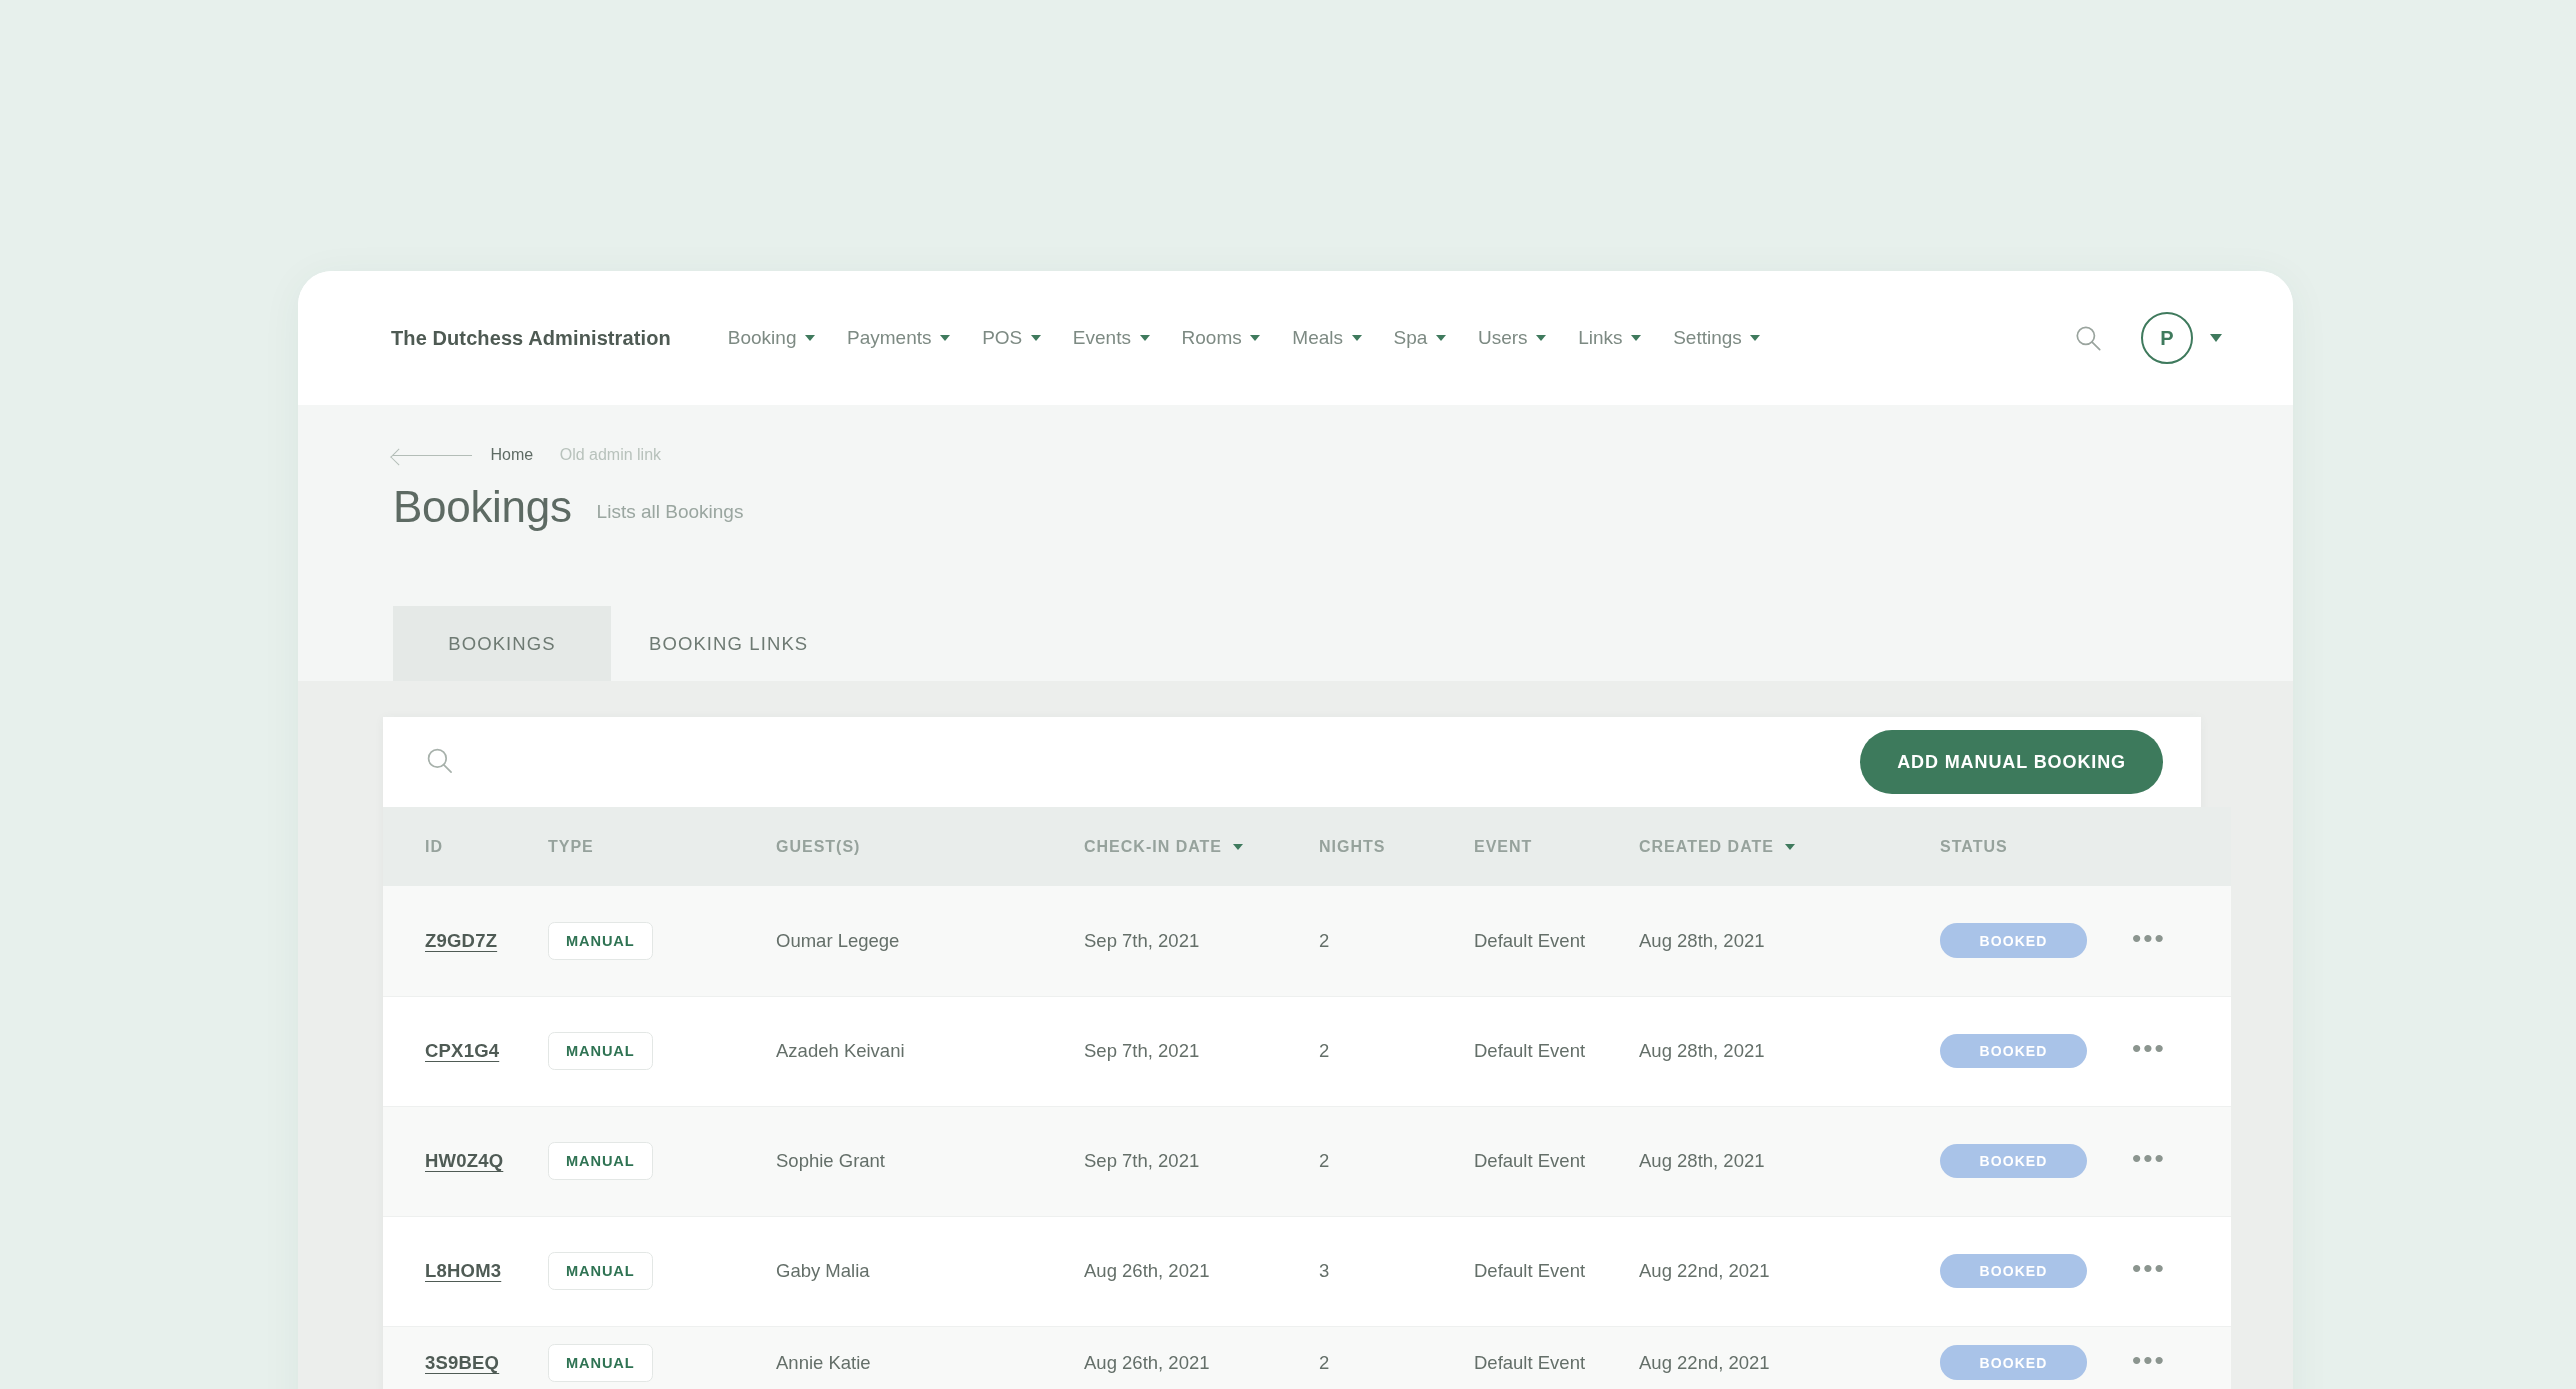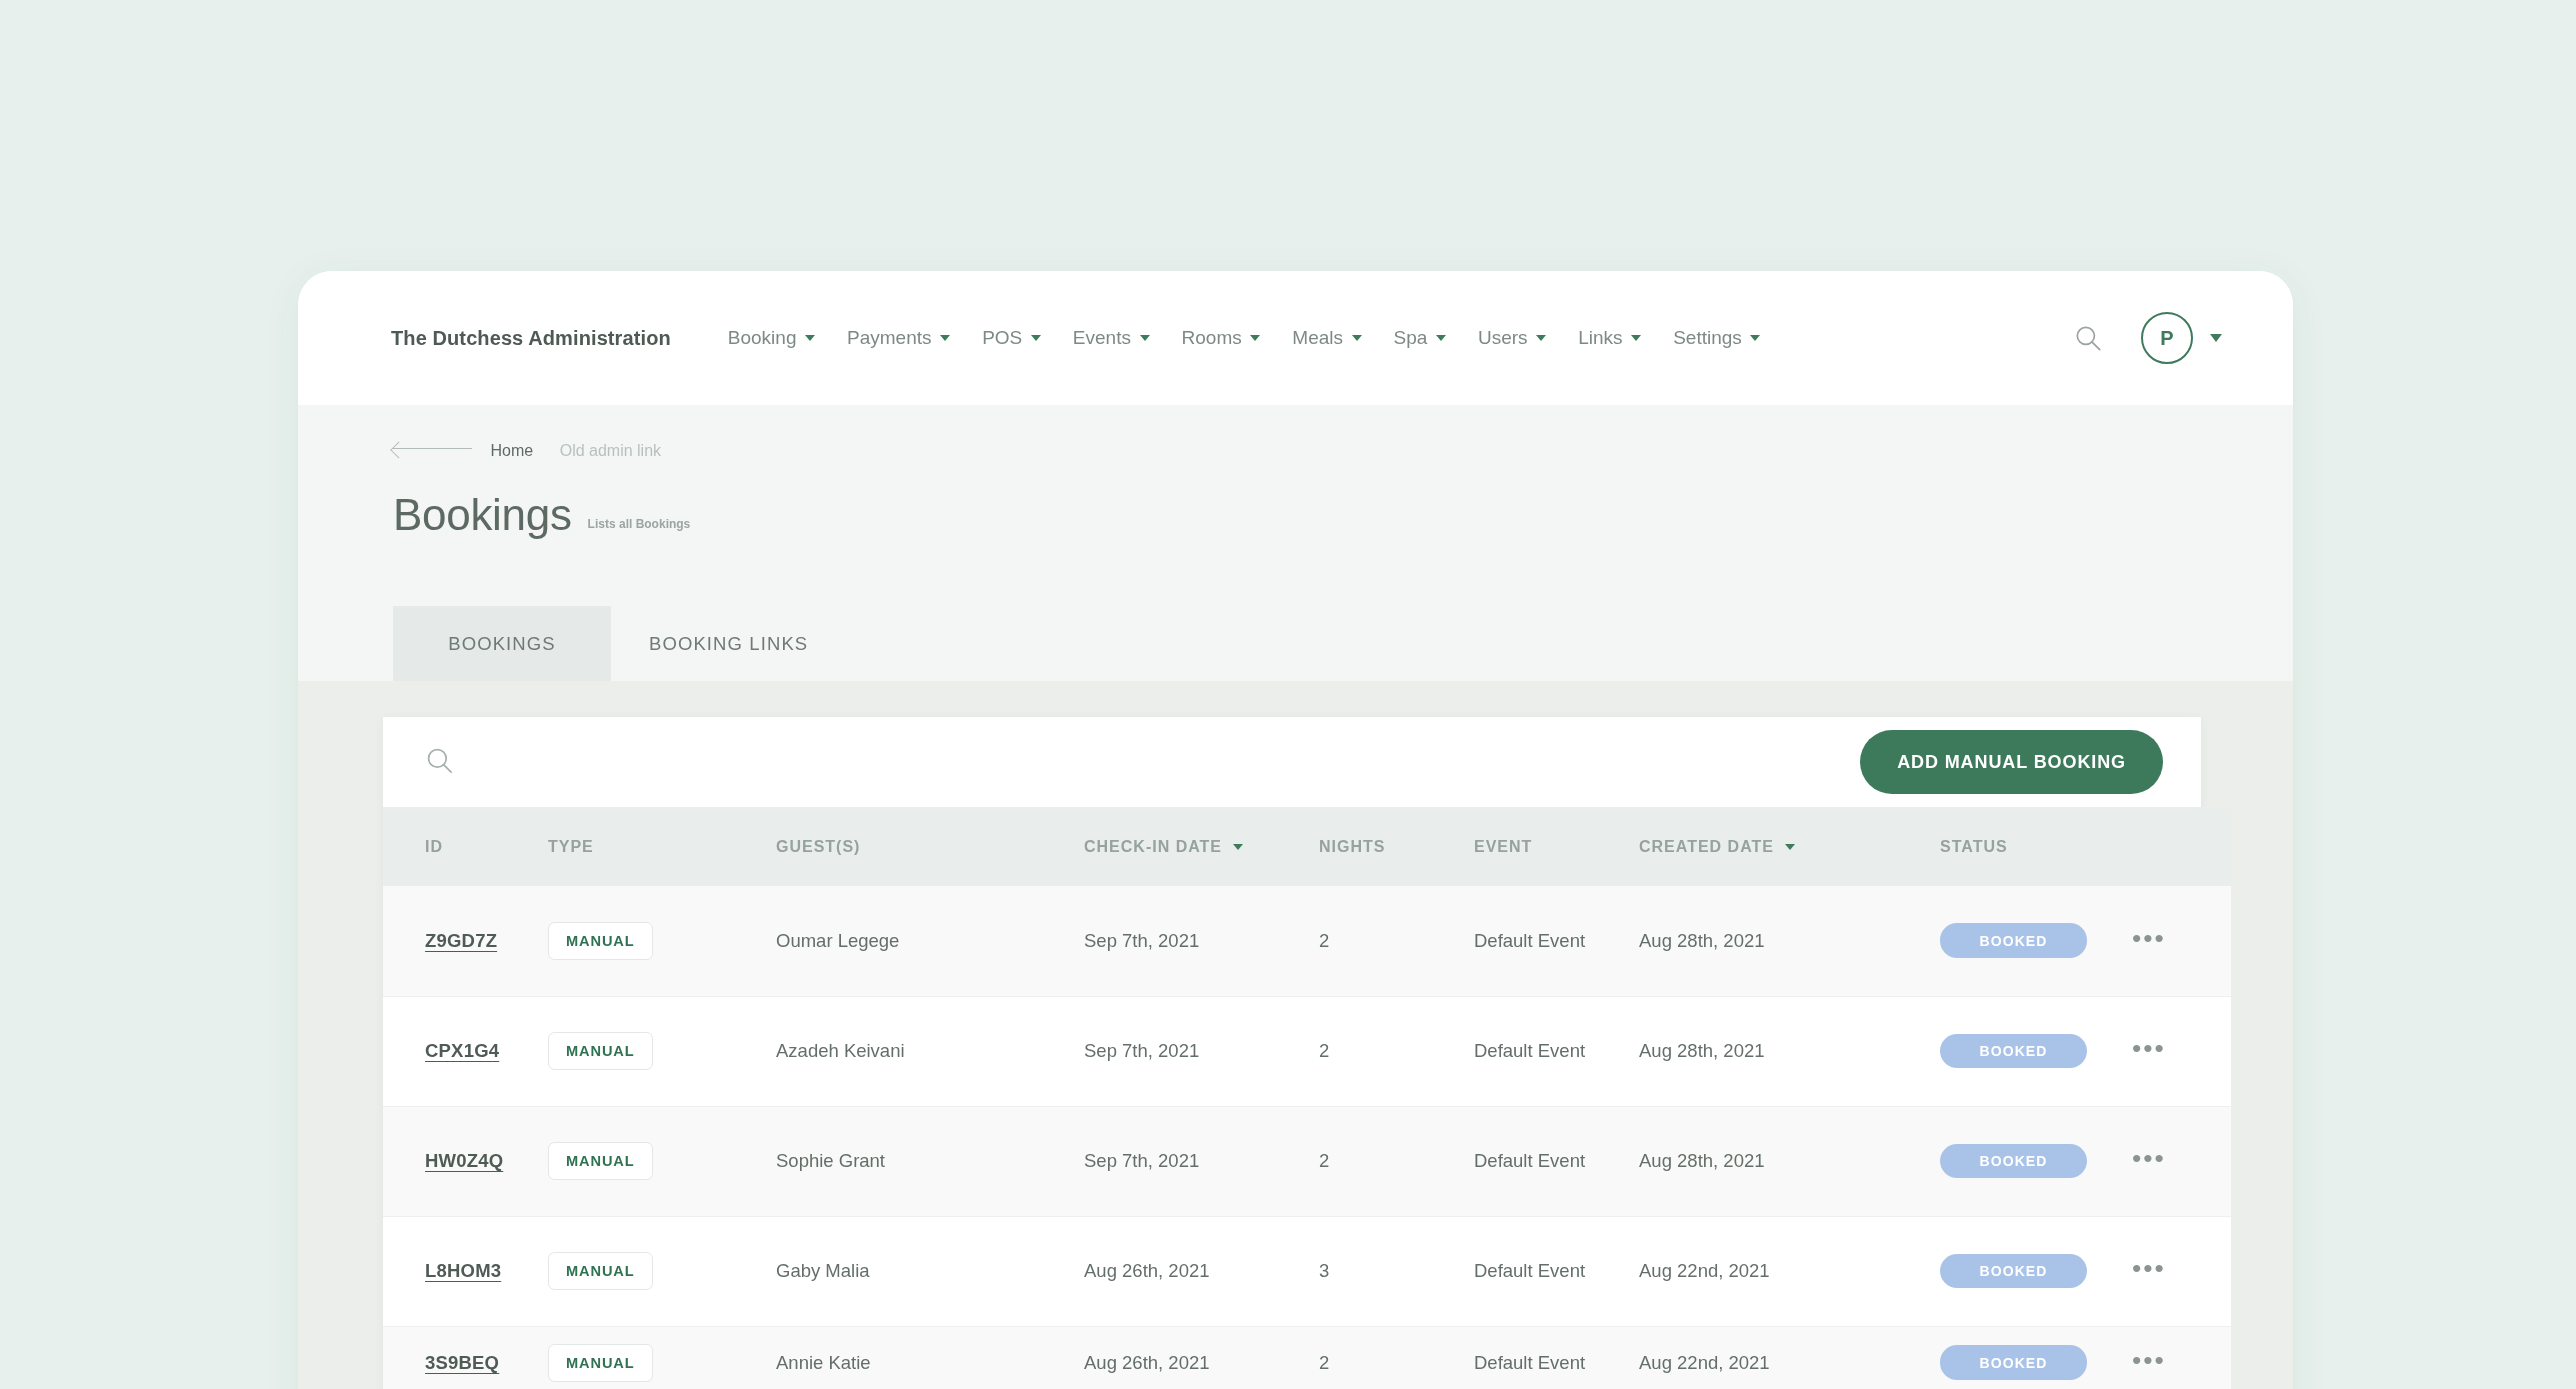--- a/index.html
+++ b/index.html
@@ -86,23 +86,23 @@
   }
 
   
   #page-head {
     background: #f4f6f5;
     padding: 37px 0 0 95px;
     height: 276px;
     position: relative;
   }
   #breadcrumb {
-    display: flex; 
+    display: flex; align-items: center;
     height: 26.5px;
-    margin-bottom: 24px;
+    margin-bottom: 16px;
   }
   #back-arrow {
     position: relative;
     width: 79px; height: 13.2px;
     margin-right: 18.5px;
     cursor: pointer;
   }
   #back-arrow::before {
     content: "";
     position: absolute; left: 0; top: 6px;
@@ -127,25 +127,24 @@
   .crumb.muted { color: #b8c2bc; }
   #title-row { display: flex; align-items: flex-end; margin-top: 9.3px; }
   #page-title {
     font-size: 44px;
     font-weight: normal;
     color: #5d6a63;
     letter-spacing: -0.3px;
     line-height: 1;
   }
   #page-subtitle {
-    font-size: 12px;
+    font-size: 19px;
     color: #9aa6a0;
-    margin-left: 16px;
+    margin-left: 25px;
     margin-bottom: 5.3px;
-    font-weight: bold;
   }
 
   
   #tabs {
     position: absolute;
     left: 95px; bottom: 0;
     display: flex;
     align-items: flex-end;
   }
   .tab {

